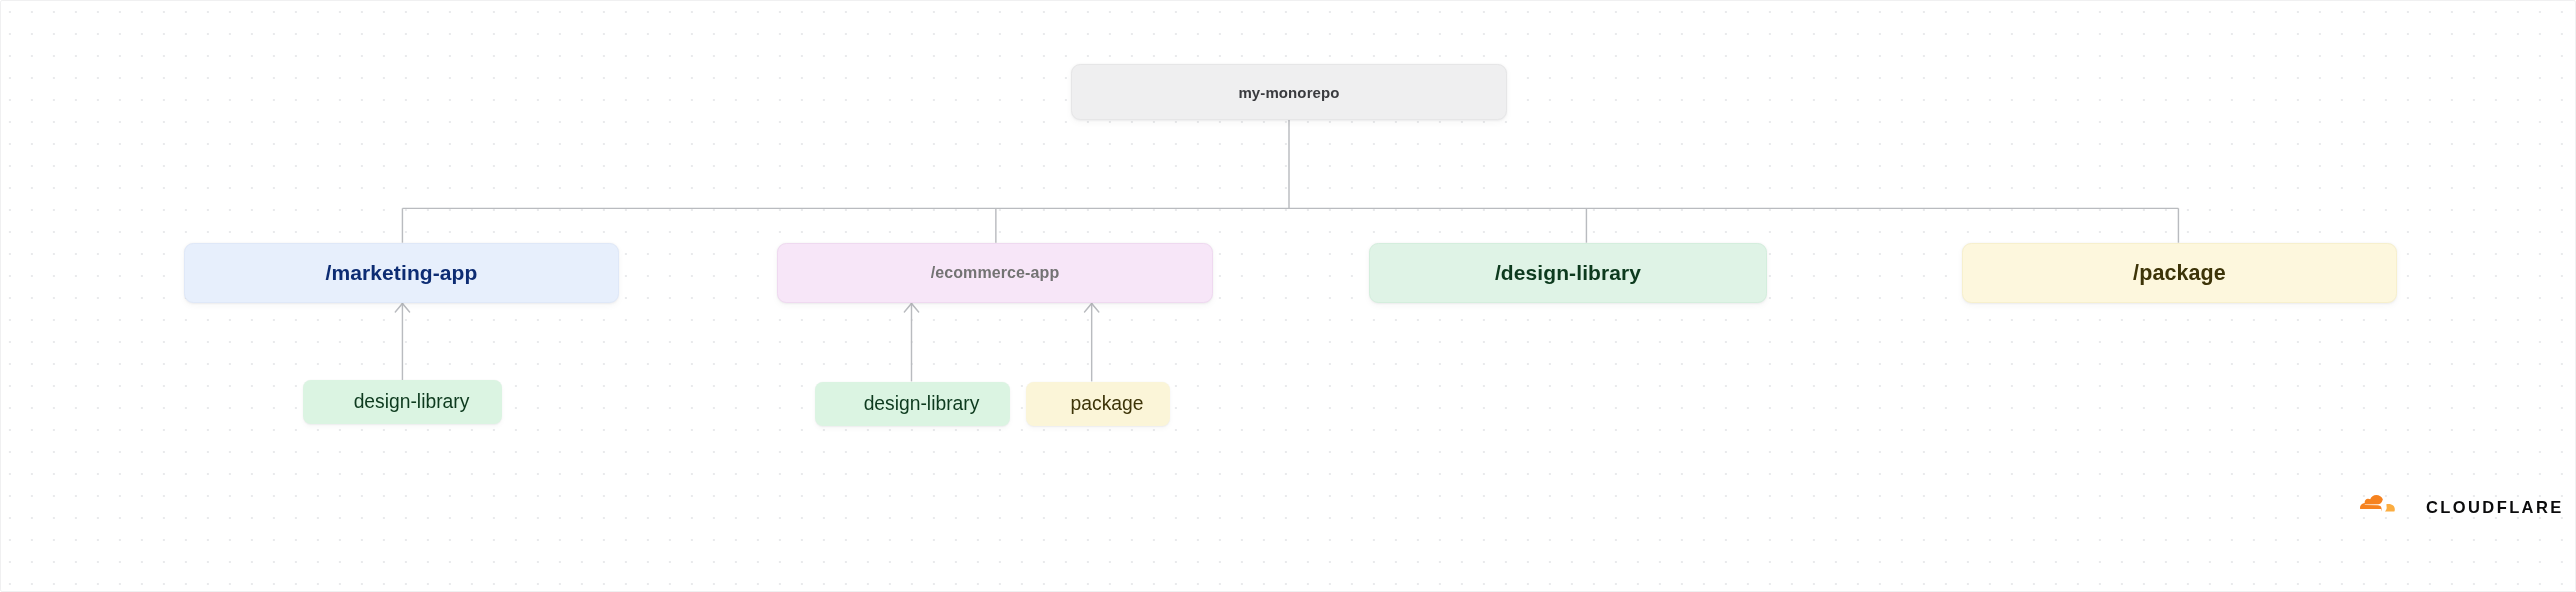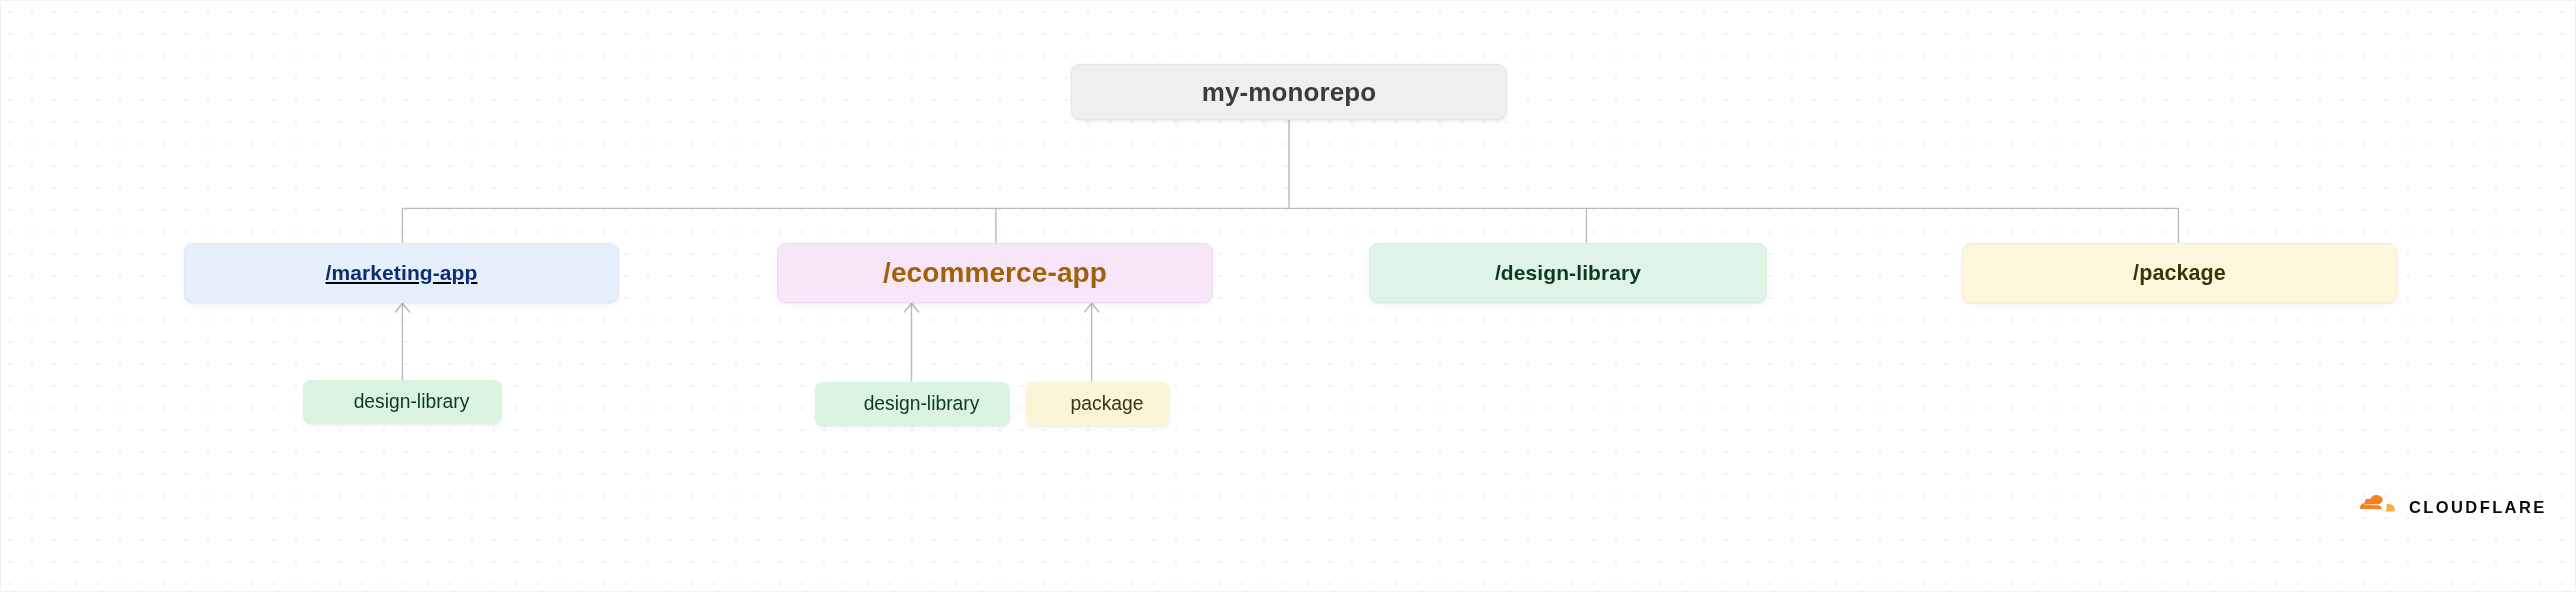--- a/index.html
+++ b/index.html
@@ -31,41 +31,41 @@
   }
   .node-label {
     font-weight: bold;
     letter-spacing: 0.1px;
     white-space: nowrap;
   }
   .root {
     background: #efeff0;
     border: 0.7px solid #e6e6e7;
   }
-  .root .node-label { font-size: 26px; color: #3a3b3f; }
+  .root .node-label { font-size: 15px; color: #3a3b3f; }
 
   .pkg .node-label { font-size: 21.5px; }
 
   .chip {
     position: absolute;
     border-radius: 7.9px;
     display: flex;
     align-items: center;
     justify-content: center;
     white-space: nowrap;
     box-shadow: 0 0.7px 1.4px rgba(20,25,35,0.05), 0 2.1px 5px rgba(20,25,35,0.03);
     padding-left: 18px;
   }
   .chip-label { font-size: 19.3px; font-weight: 400; }
 
   #logo {
     position: absolute;
     display: flex;
     align-items: center;
-    gap: 8px;
+    gap: 25px;
   }
   #logo .wordmark {
     font-size: 16.5px;
     font-weight: bold;
     letter-spacing: 2.4px;
     color: #0b0b0c;
   }
 </style>
 </head>
 <body>
@@ -85,28 +85,28 @@
       <path d="M1262 435 L1272 423 L1282 435" fill="none" stroke="#b9bbbf" stroke-width="2" stroke-linecap="round"></path>
       <line x1="1524" y1="532" x2="1524" y2="422" stroke="#b9bbbf" stroke-width="2"></line>
       <path d="M1514 435 L1524 423 L1534 435" fill="none" stroke="#b9bbbf" stroke-width="2" stroke-linecap="round"></path>
     </svg>
 
   <div class="node root" id="root-node" style="left: 1070px; top: 63px; width: 436px; height: 56px; background: rgb(239, 239, 240);">
     <span class="node-label" style="color: rgb(58, 59, 63);">my-monorepo</span>
   </div>
 
   <div id="nodes-layer">
-      <div class="node" style="left: 183px; top: 242px; width: 435px; height: 60px; background: rgb(231, 239, 252); border: 0.7px solid rgb(223, 232, 248); text-decoration: underline;">
+      <div class="node" style="left: 183px; top: 242px; width: 435px; height: 60px; background: rgb(231, 239, 252); border: 0.7px solid rgb(223, 232, 248);">
         <span class="node-label" style="color: rgb(13, 44, 115); font-size: 21px;">/marketing-app</span>
       </div>
       <div class="chip" style="left: 302px; top: 379px; width: 199px; height: 44px; background: rgb(219, 244, 226);">
         <span class="chip-label" style="color: rgb(13, 58, 30);">design-library</span>
       </div>
       <div class="node" style="left: 776px; top: 242px; width: 436px; height: 60px; background: rgb(247, 230, 248); border: 0.7px solid rgb(239, 217, 240);">
-        <span class="node-label" style="color: #a16207; font-size: 28px;">/ecommerce-app</span>
+        <span class="node-label" style="color: #737373; font-size: 16px;">/ecommerce-app</span>
       </div>
       <div class="chip" style="left: 814px; top: 381px; width: 195px; height: 44px; background: rgb(219, 244, 226);">
         <span class="chip-label" style="color: rgb(13, 58, 30);">design-library</span>
       </div>
       <div class="chip" style="left: 1025px; top: 381px; width: 144px; height: 44px; background: rgb(251, 245, 216);">
         <span class="chip-label" style="color: rgb(61, 52, 8);">package</span>
       </div>
       <div class="node" style="left: 1368px; top: 242px; width: 398px; height: 60px; background: rgb(223, 243, 230); border: 0.7px solid rgb(212, 238, 221);">
         <span class="node-label" style="color: rgb(13, 58, 30); font-size: 21px;">/design-library</span>
       </div>

